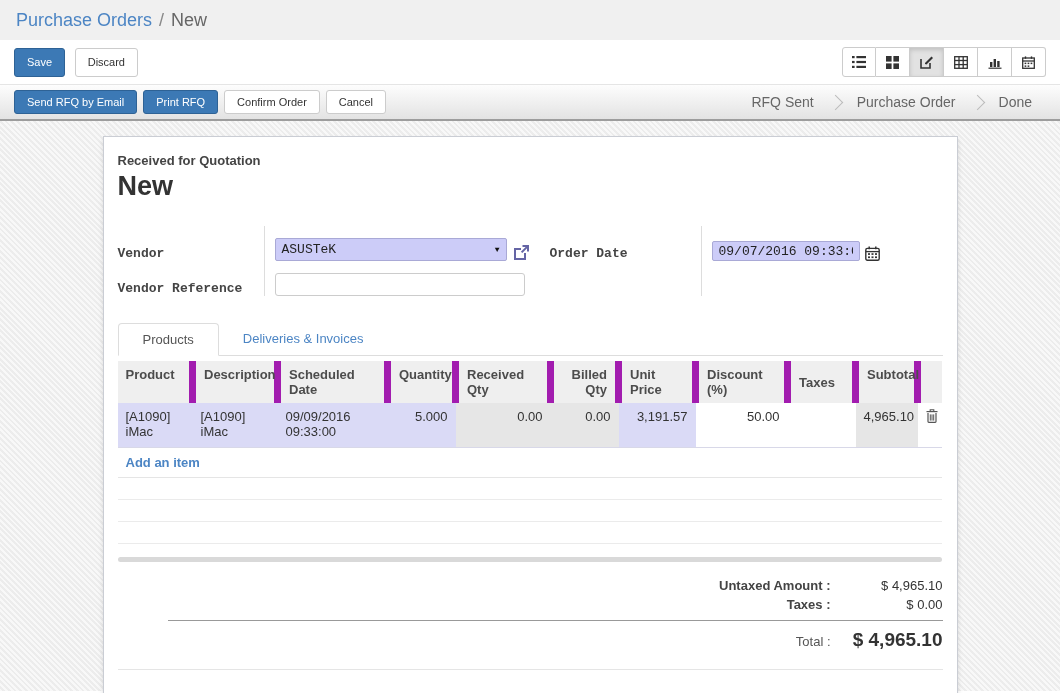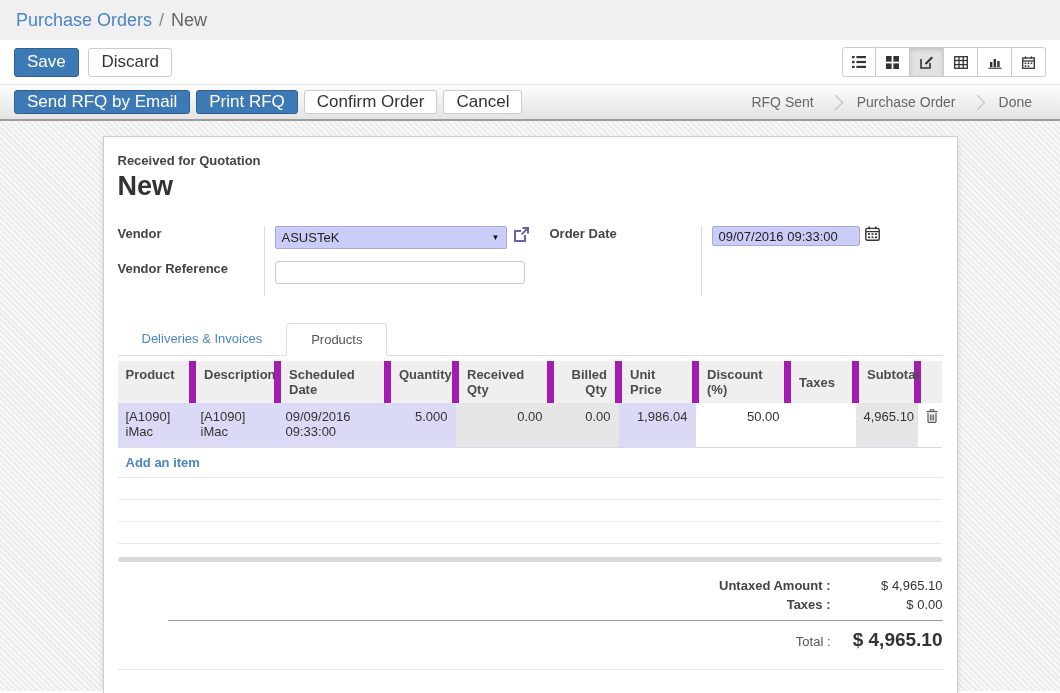--- a/index.html
+++ b/index.html
@@ -8,21 +8,21 @@
 
   
   .topbar { height:40px; background:#f0f0f0; display:flex; align-items:center; padding:0 16px; }
   .crumb-link { color:#4c85c4; font-size:18px; cursor:pointer; }
   .crumb-sep { color:#888; font-size:18px; margin:0 7px; }
   .crumb-cur { color:#666; font-size:18px; }
 
   
   .controlbar { height:44px; background:#fff; display:flex; align-items:center; padding:0 14px; justify-content:space-between; }
   .btn { display:inline-flex; align-items:center; justify-content:center; height:29px; padding:0 12px;
-         border:1px solid #ccc; border-radius:3px; background:#fff; color:#333; font-size:17px; cursor:pointer; }
+         border:1px solid #ccc; border-radius:3px; background:#fff; color:#333; font-size:11px; cursor:pointer; }
   .btn + .btn { margin-left:6px; }
   .btn-primary { background:#3c79b5; border-color:#2e6295; color:#fff; }
   .switcher { display:flex; }
   .switcher .sw-btn { width:34px; height:30px; display:flex; align-items:center; justify-content:center;
          background:#fff; border:1px solid #ccc; border-left:none; cursor:pointer; }
   .switcher .sw-btn:first-child { border-left:1px solid #ccc; border-radius:3px 0 0 3px; }
   .switcher .sw-btn:last-child { border-radius:0 3px 3px 0; }
   .switcher .sw-btn.active { background:#e2e2e2; box-shadow:inset 0 2px 4px rgba(0,0,0,.15); }
   .sw-btn svg { display:block; }
 
@@ -49,21 +49,21 @@
   .subtitle { font-weight:bold; color:#444; font-size:13px; }
   .sheet-title { font-size:27px; color:#333; font-weight:bold; margin-top:3px; }
 
   
   .fieldgroups { display:flex; margin-top:24px; }
   .fgroup { display:flex; }
   .fgroup-left { width:412px; }
   .fgroup-right { width:400px; margin-left:20px; }
   .flabels { width:152px; border-right:1px solid #ddd; padding-right:10px; }
   .ffields { padding-left:10px; flex:1; }
-  .frow { height:35px; display:flex; align-items:flex-start; }
+  .frow { height:35px; display:flex; align-items:flex-end;font-family:Liberation Mono, monospace; }
   .flabel { font-weight:bold; color:#444; }
   .o-select { width:232px; height:23px; background:#ccccf8; border:1px solid #a9a9d6; border-radius:2px;
     display:flex; align-items:center; padding:0 6px; cursor:pointer; color:#222; }
   .o-select .sel-text { flex:1; }
   .o-select .sel-caret { font-size:8px; color:#111; }
   .ext-link { margin-left:6px; cursor:pointer; display:flex; }
   .o-input { width:250px; height:23px; border:1px solid #ccc; border-radius:3px; padding:0 6px; font:inherit; }
   .o-date { width:148px; height:20px; background:#ccccf8; border:1px solid #a9a9d6; border-radius:2px;
     padding:0 6px; font:inherit; color:#222; }
   .cal-btn { margin-left:5px; cursor:pointer; display:flex; }
@@ -277,22 +277,22 @@
                     <rect x="10" y="10.4" width="2" height="1.7"></rect>
                   </g>
                 </svg>
             </span>
           </div>
         </div>
       </div>
     </div>
 
     <div class="tabs">
+      <div class="tab active">Products</div>
       <div class="tab link">Deliveries &amp; Invoices</div>
-      <div class="tab active">Products</div>
     </div>
 
     <table class="lines">
       <colgroup>
         <col style="width:75px">
           <col style="width:85px">
           <col style="width:110px">
           <col style="width:68px">
         <col style="width:95px">
           <col style="width:68px">
@@ -318,21 +318,21 @@
         </tr>
       </thead>
       <tbody>
         <tr class="dataline">
           <td class="c-lav">[A1090] iMac</td>
           <td class="c-lav">[A1090] iMac</td>
           <td class="c-lav">09/09/2016 09:33:00</td>
           <td class="c-lav t-right">5.000</td>
           <td class="c-gray t-right">0.00</td>
           <td class="c-gray t-right">0.00</td>
-          <td class="c-lav t-right">1,986.04</td>
+          <td class="c-lav t-right">3,191.57</td>
           <td class="c-white t-right">50.00</td>
           <td class="c-white"></td>
           <td class="c-gray t-right">4,965.10</td>
           <td class="c-white">
             <span>
               <svg width="12" height="14" viewBox="0 0 12 14">
                   <path d="M2 4 L2 12.6 Q2 13.4 2.8 13.4 L9.2 13.4 Q10 13.4 10 12.6 L10 4" fill="none" stroke="#555" stroke-width="1.2"></path>
                   <line x1="0.5" y1="2.6" x2="11.5" y2="2.6" stroke="#555" stroke-width="1.2"></line>
                   <path d="M4.2 2.4 L4.2 0.8 L7.8 0.8 L7.8 2.4" fill="none" stroke="#555" stroke-width="1.1"></path>
                   <line x1="4.3" y1="5.4" x2="4.3" y2="11.6" stroke="#555" stroke-width="1"></line>

